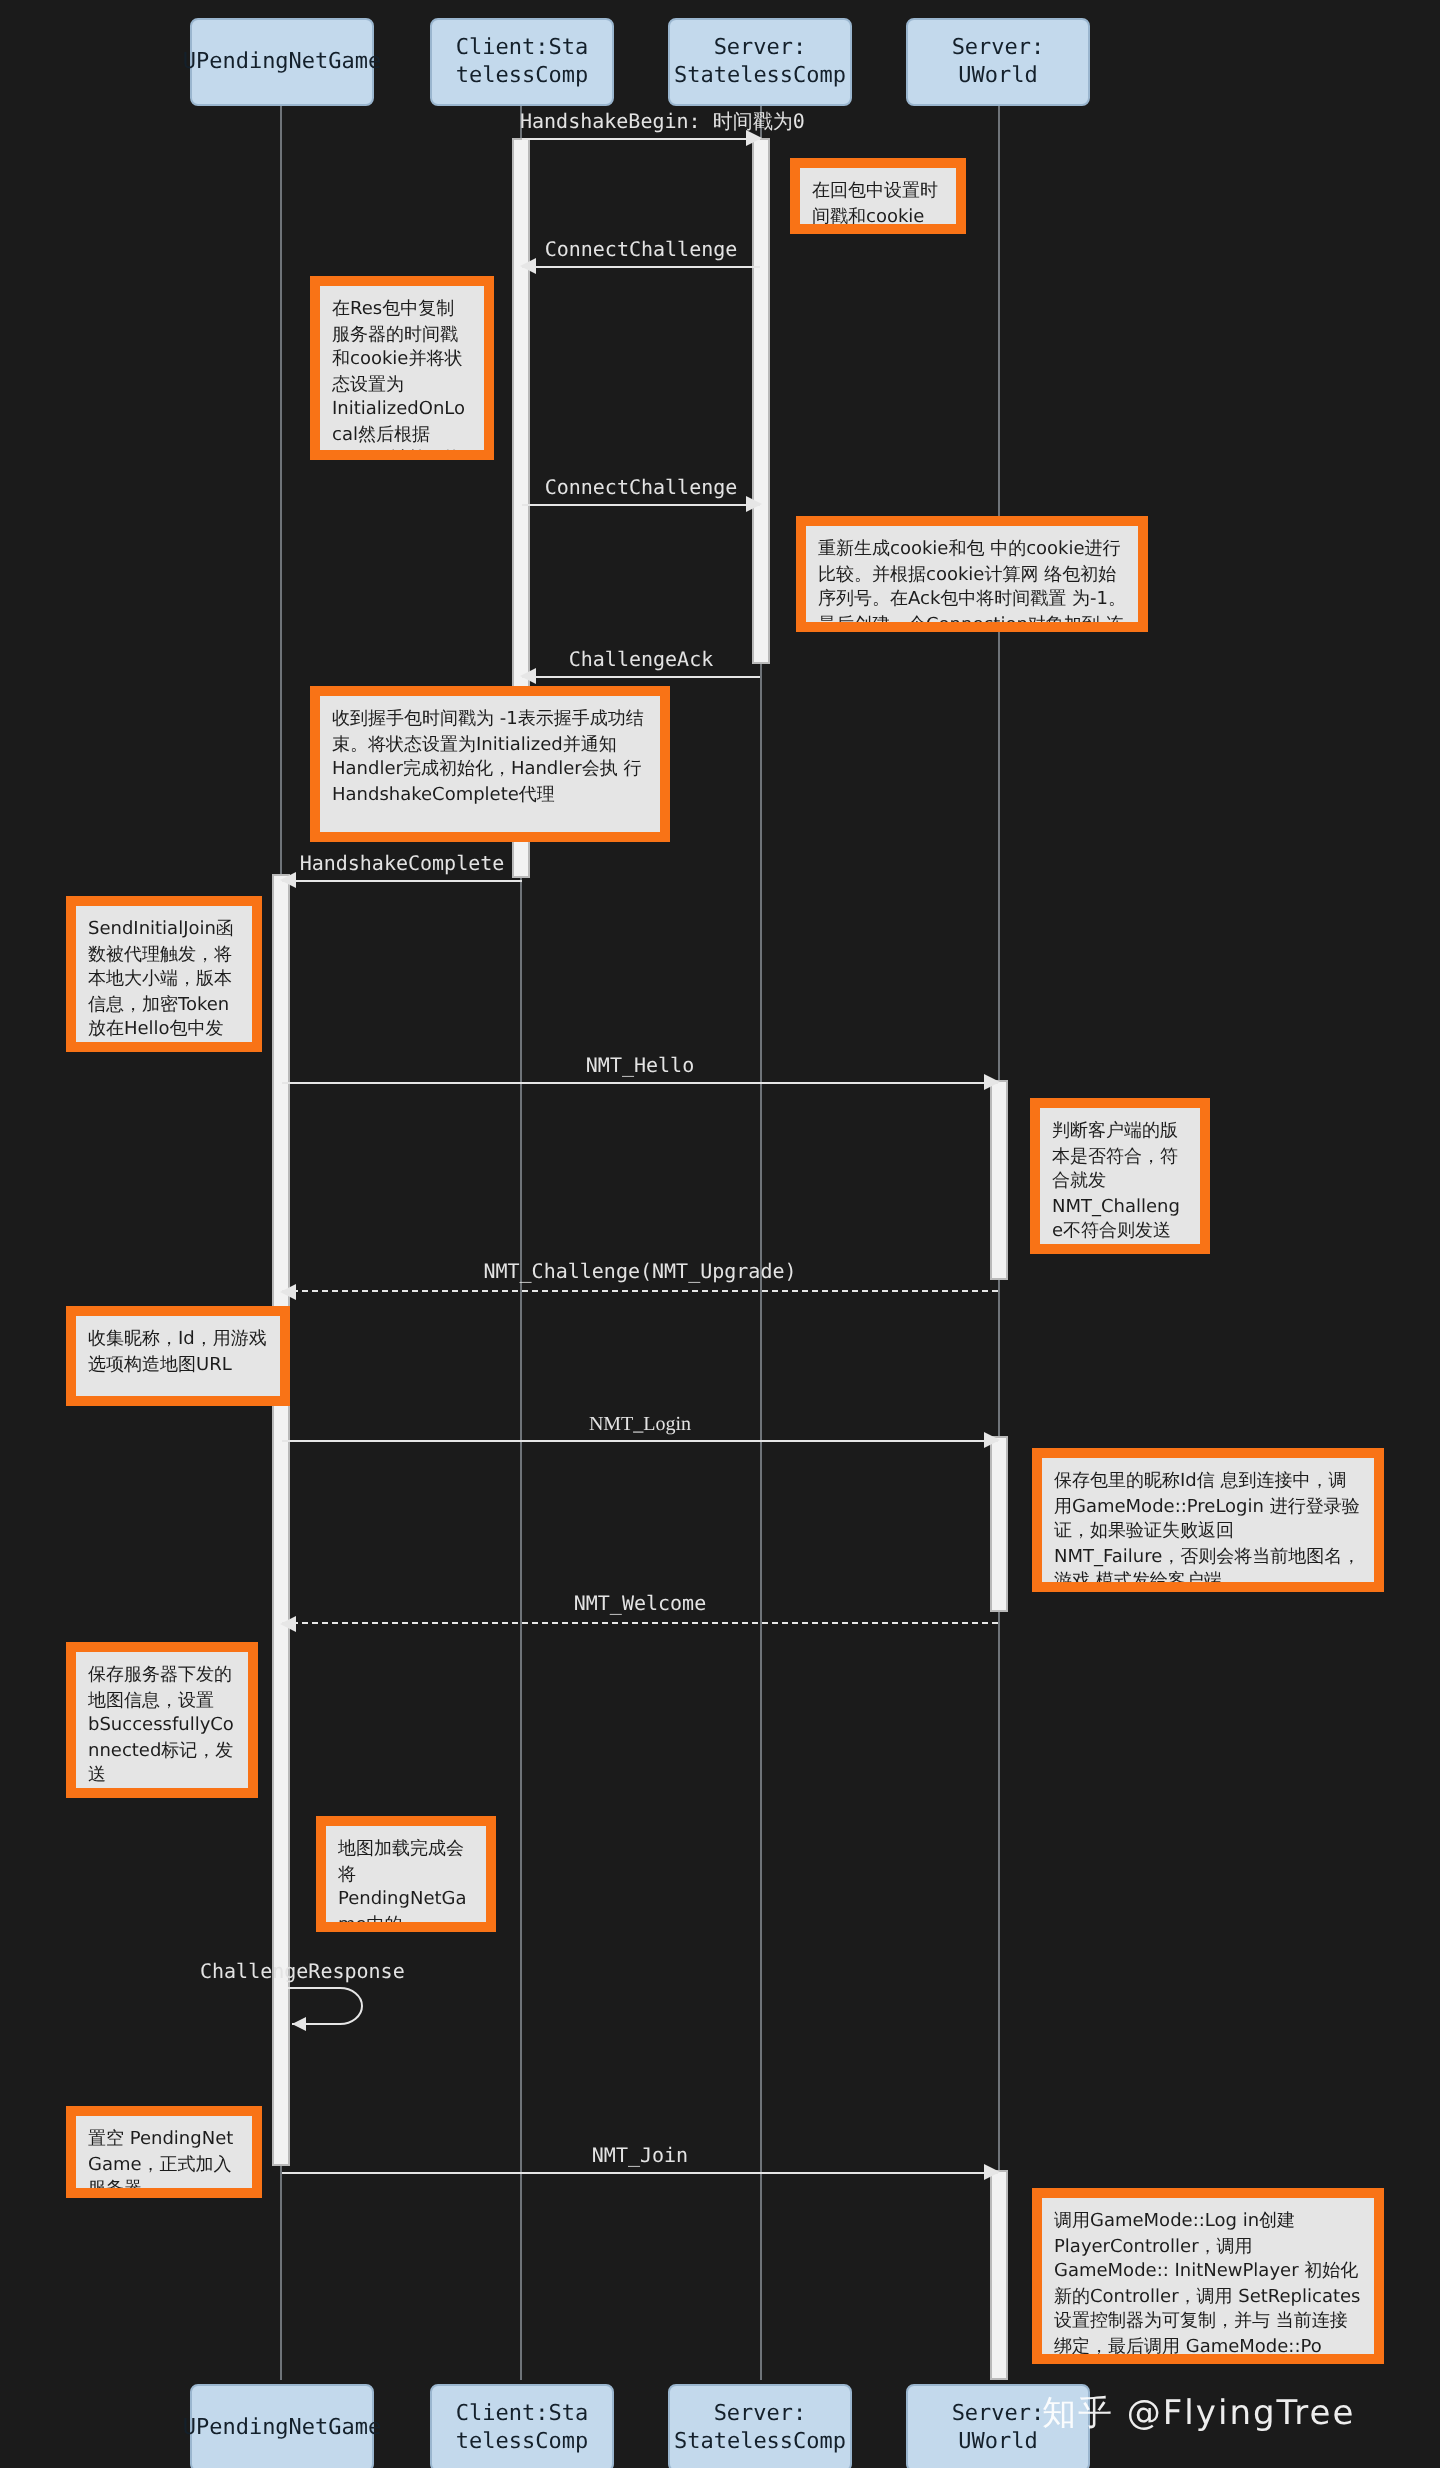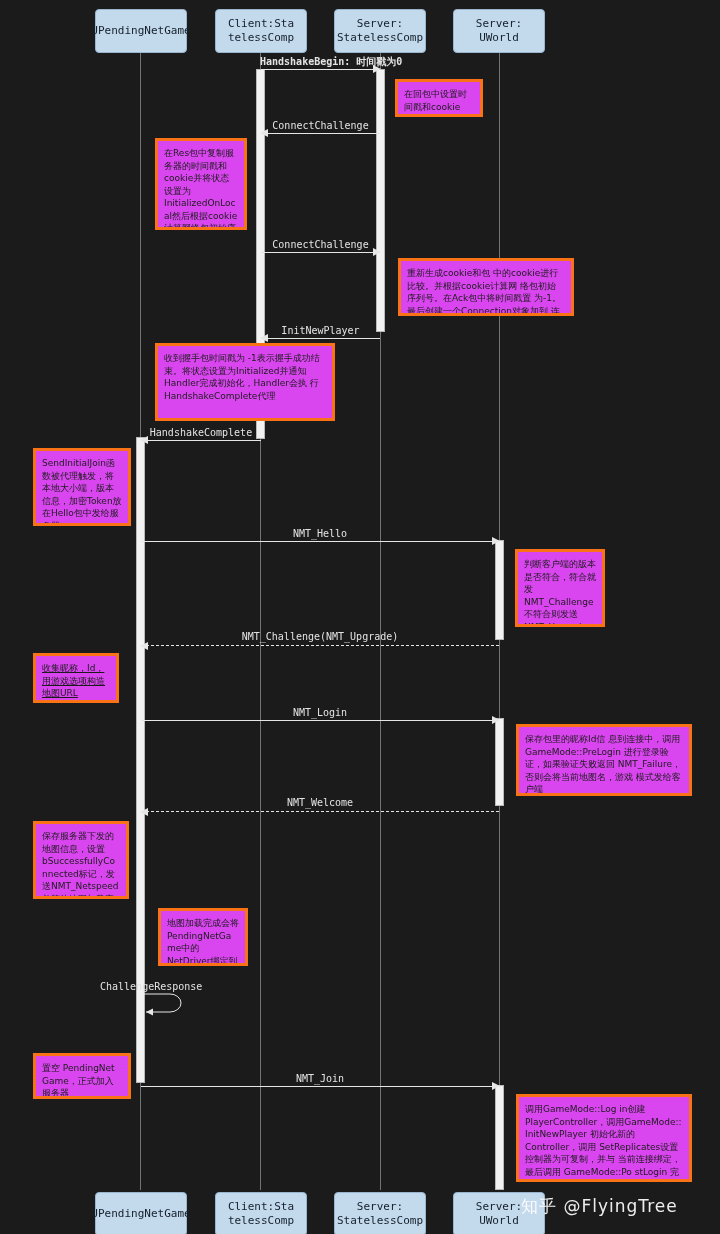--- a/index.html
+++ b/index.html
@@ -71,22 +71,22 @@
     z-index:5;
     text-align:center;
   }
 
   
   .selfloop{position:absolute;z-index:5;}
 
   
   .note{
     position:absolute;
-    background:#d946ef;
-    border:3px solid #f97316;
+    background:#e5e5e5;
+    border:5px solid #f97316;
     color:#1c1c1c;
     font-family:"DejaVu Sans","Liberation Sans",sans-serif;
     font-size:9px;
     line-height:12.5px;
     padding:6px 6px;
     box-sizing:border-box;
     z-index:7;
     word-break:break-word;
     overflow:hidden;
   }
@@ -130,56 +130,56 @@
   <div class="activation" style="left:256px;top:69px;height:370px;"></div>
   <div class="activation" style="left:376px;top:69px;height:263px;"></div>
   <div class="activation" style="left:136px;top:437px;height:646px;"></div>
   <div class="activation" style="left:495px;top:540px;height:100px;"></div>
   <div class="activation" style="left:495px;top:718px;height:88px;"></div>
   <div class="activation" style="left:495px;top:1085px;height:105px;"></div>
 
   <div class="msg solid right" style="left:261px;top:69px;width:119px;">
     <span class="head"></span>
   </div>
-  <div class="msg-label" style="left:260px;top:56px;width:121px;font-weight:bold;">HandshakeBegin: 时间戳为0</div>
+  <div class="msg-label" style="left:260px;top:56px;width:121px;">HandshakeBegin: 时间戳为0</div>
 
   <div class="msg solid left" style="left:261px;top:133px;width:119px;">
     <span class="head"></span>
   </div>
   <div class="msg-label" style="left:260px;top:120px;width:121px;">ConnectChallenge</div>
 
   <div class="msg solid right" style="left:261px;top:252px;width:119px;">
     <span class="head"></span>
   </div>
   <div class="msg-label" style="left:260px;top:239px;width:121px;">ConnectChallenge</div>
 
   <div class="msg solid left" style="left:261px;top:338px;width:119px;">
     <span class="head"></span>
   </div>
-  <div class="msg-label" style="left:260px;top:325px;width:121px;">InitNewPlayer</div>
+  <div class="msg-label" style="left:260px;top:325px;width:121px;">ChallengeAck</div>
 
   <div class="msg solid left" style="left:141px;top:440px;width:120px;">
     <span class="head"></span>
   </div>
   <div class="msg-label" style="left:140px;top:427px;width:122px;">HandshakeComplete</div>
 
   <div class="msg solid right" style="left:141px;top:541px;width:358px;">
     <span class="head"></span>
   </div>
   <div class="msg-label" style="left:140px;top:528px;width:360px;">NMT_Hello</div>
 
   <div class="msg dashed left" style="left:141px;top:645px;width:358px;">
     <span class="head"></span>
   </div>
   <div class="msg-label" style="left:140px;top:631px;width:360px;">NMT_Challenge(NMT_Upgrade)</div>
 
   <div class="msg solid right" style="left:141px;top:720px;width:358px;">
     <span class="head"></span>
   </div>
-  <div class="msg-label" style="left:140px;top:707px;width:360px;">NMT_Login</div>
+  <div class="msg-label" style="left:140px;top:707px;width:360px;font-family:Liberation Serif, serif;">NMT_Login</div>
 
   <div class="msg dashed left" style="left:141px;top:811px;width:358px;">
     <span class="head"></span>
   </div>
   <div class="msg-label" style="left:140px;top:797px;width:360px;">NMT_Welcome</div>
 
   <svg class="selfloop" style="left:140px;top:990px;width:60px;height:28px;" viewBox="0 0 60 28">
     <path d="M4 4 L30 4 A11 9 0 0 1 30 22 L6 22" fill="none" stroke="#e6e6e6" stroke-width="1"></path>
     <polygon points="6,22 13,18.5 13,25.5" fill="#e6e6e6"></polygon>
   </svg>
@@ -195,21 +195,21 @@
   <div class="note" style="left:155px;top:138px;width:92px;height:92px;">在Res包中复制服务器的时间戳和cookie并将状态设置为InitializedOnLocal然后根据cookie计算网络包初始序列号</div>
 
   <div class="note" style="left:398px;top:258px;width:176px;height:58px;">重新生成cookie和包 中的cookie进行比较。并根据cookie计算网 络包初始序列号。在Ack包中将时间戳置 为-1。最后创建一个Connection对象加到 连接列表中</div>
 
   <div class="note" style="left:155px;top:343px;width:180px;height:78px;">收到握手包时间戳为 -1表示握手成功结束。将状态设置为Initialized并通知Handler完成初始化，Handler会执 行HandshakeComplete代理</div>
 
   <div class="note" style="left:33px;top:448px;width:98px;height:78px;">SendInitialJoin函数被代理触发，将本地大小端，版本信息，加密Token放在Hello包中发给服务器</div>
 
   <div class="note" style="left:515px;top:549px;width:90px;height:78px;">判断客户端的版本是否符合，符合就发NMT_Challenge不符合则发送NMT_Upgrade</div>
 
-  <div class="note" style="left:33px;top:653px;width:86px;height:50px;text-decoration:underline;">收集昵称，Id，用游戏选项构造地图URL</div>
+  <div class="note" style="left:33px;top:653px;width:112px;height:50px;">收集昵称，Id，用游戏选项构造地图URL</div>
 
   <div class="note" style="left:516px;top:724px;width:176px;height:72px;">保存包里的昵称Id信 息到连接中，调用GameMode::PreLogin 进行登录验证，如果验证失败返回 NMT_Failure，否则会将当前地图名，游戏 模式发给客户端</div>
 
   <div class="note" style="left:33px;top:821px;width:96px;height:78px;">保存服务器下发的地图信息，设置bSuccessfullyConnected标记，发送NMT_Netspeed并等待地图加载完成</div>
 
   <div class="note" style="left:158px;top:908px;width:90px;height:58px;">地图加载完成会将PendingNetGame中的NetDriver绑定到新的World对象中</div>
 
   <div class="note" style="left:33px;top:1021px;width:98px;height:46px;margin-top:32px;">置空 PendingNet Game，正式加入服务器</div>
 
   <div class="note" style="left:516px;top:1094px;width:176px;height:88px;">调用GameMode::Log in创建PlayerController，调用GameMode:: InitNewPlayer 初始化新的Controller，调用 SetReplicates设置控制器为可复制，并与 当前连接绑定，最后调用 GameMode::Po stLogin 完成登录创建新的DefaultPawn</div>

